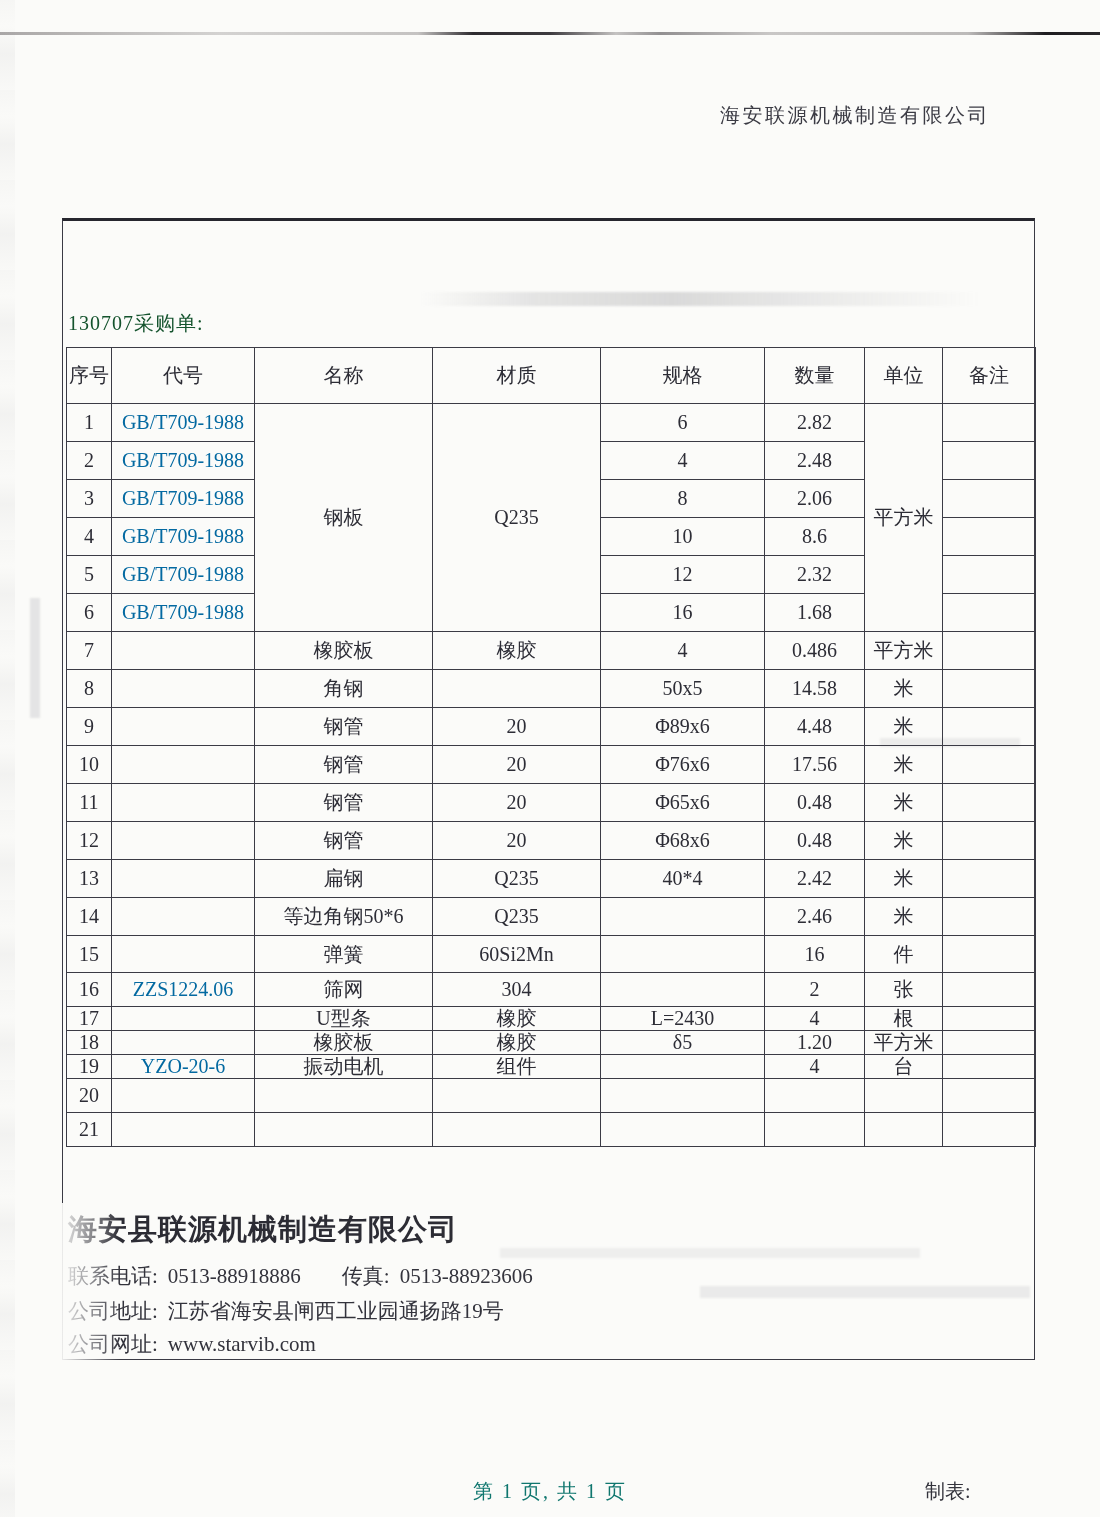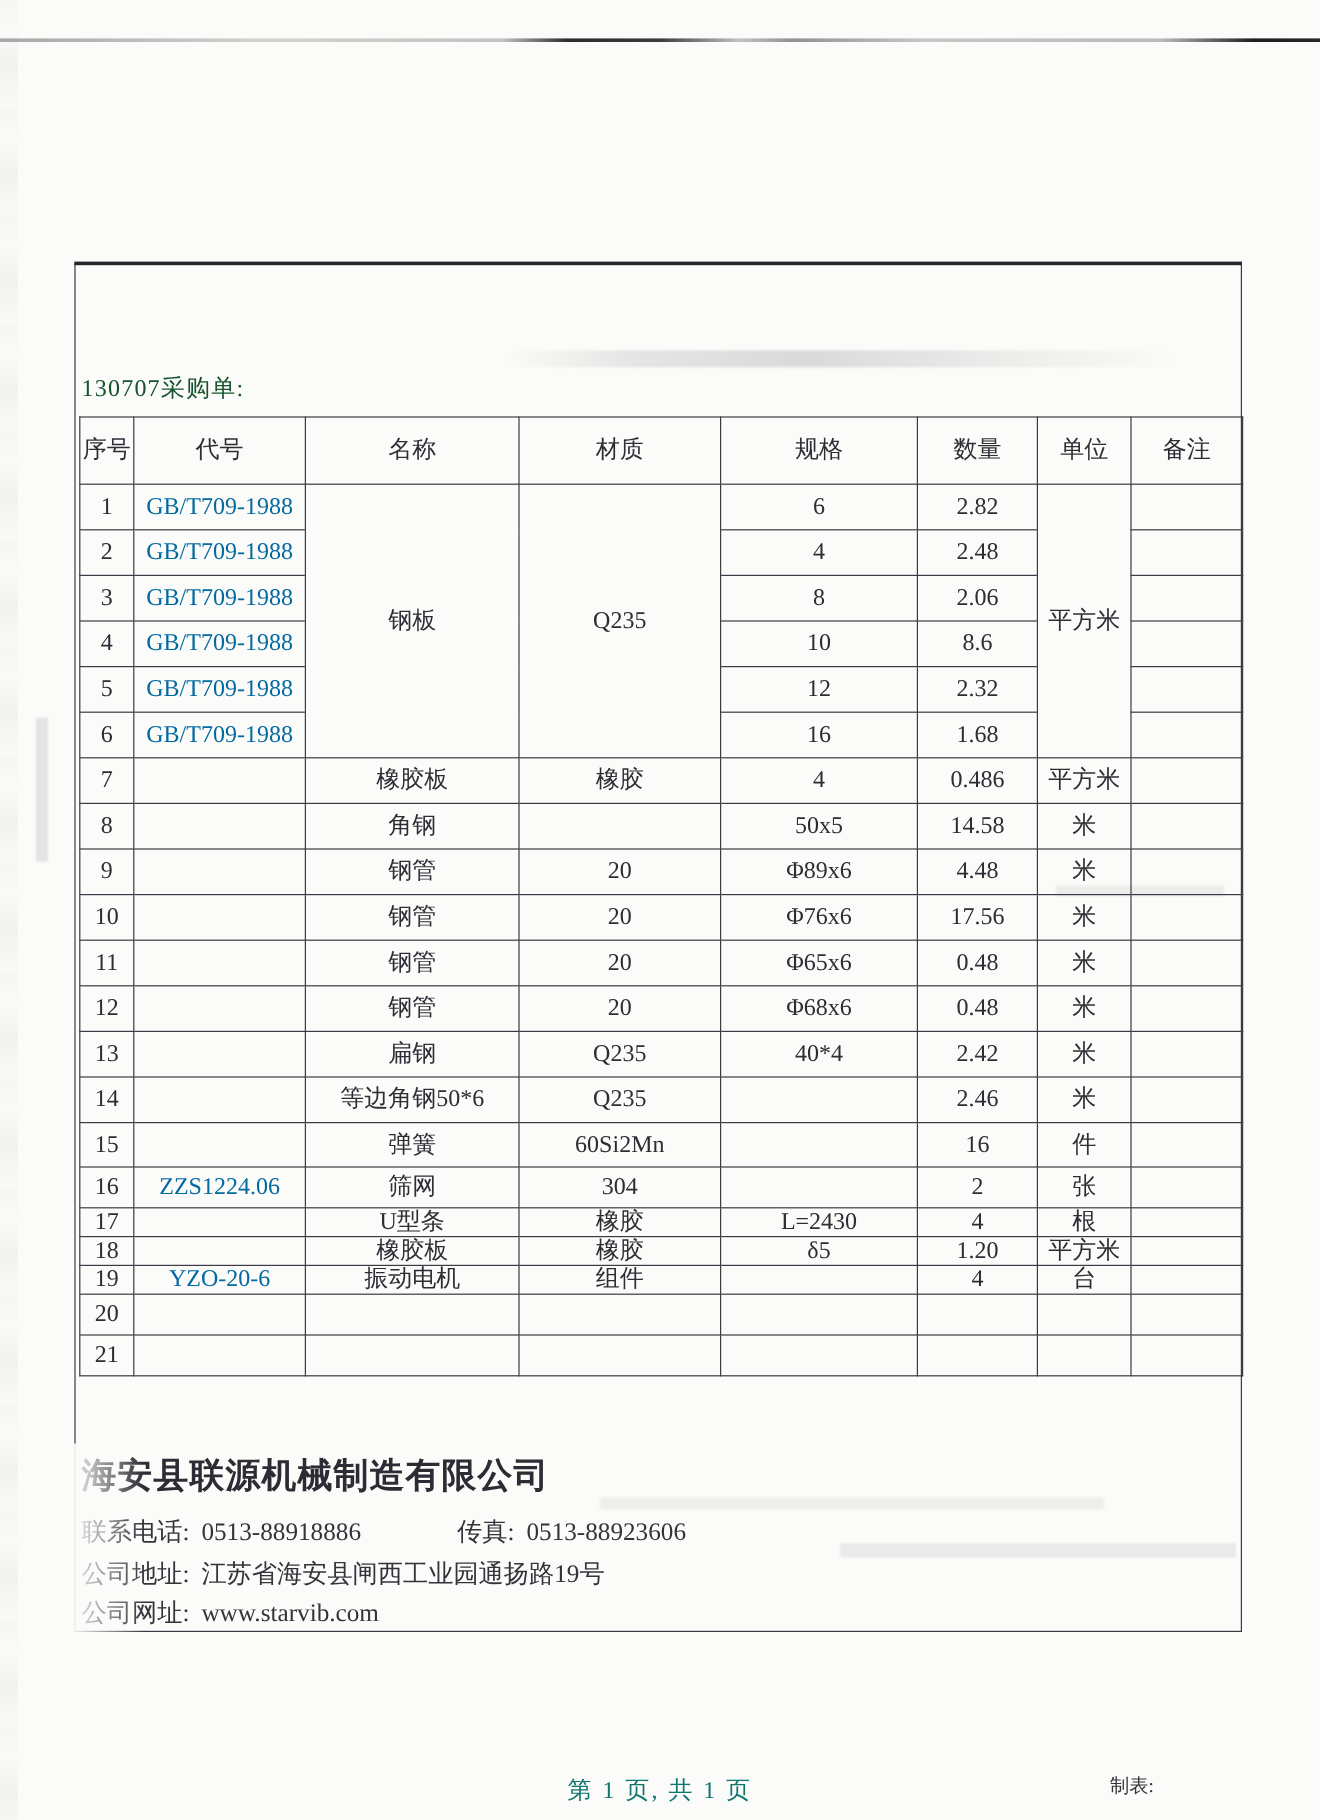--- a/index.html
+++ b/index.html
@@ -67,42 +67,43 @@
   .c-spec{font-size:20px;}
   
   .company-name{
     position:absolute;left:68px;top:1210px;font-size:29px;letter-spacing:1px;
     font-family:"Liberation Sans","DejaVu Sans",sans-serif;font-weight:600;color:#2c2c34;
   }
   .company-line{position:absolute;left:68px;font-size:21px;color:#33333c;white-space:nowrap;}
   .line-phone{top:1262px}
   .line-addr{top:1297px}
   .line-web{top:1330px}
-  .fax-part{margin-left:80px}
+  .fax-part{margin-left:41px}
   .lbl{margin-right:10px}
   
   .footer-page{
     position:absolute;top:1478px;left:50%;transform:translateX(-50%);
     font-size:20px;letter-spacing:2px;color:#0f766e;white-space:nowrap;
   }
-  .footer-maker{position:absolute;top:1478px;left:925px;font-size:16px;color:#33333c;}
+  .footer-maker{position:absolute;top:1478px;left:925px;font-size:20px;color:#33333c;}
 </style>
 </head>
 <body>
 
 <div class="page">
 
   <div class="scan-topline"></div>
   <div class="scan-leftband"></div>
   <div class="smudge smudge-a"></div>
   <div class="smudge smudge-b"></div>
   <div class="smudge smudge-c"></div>
   <div class="smudge smudge-d"></div>
   <div class="smudge smudge-e"></div>
 
+  <div class="header-company">海安联源机械制造有限公司</div>
 
   <div class="outer-box"></div>
 
   <div class="order-label">130707采购单:</div>
 
   <table class="grid">
     <colgroup>
       <col style="width:45px">
         <col style="width:143px">
         <col style="width:178px">

